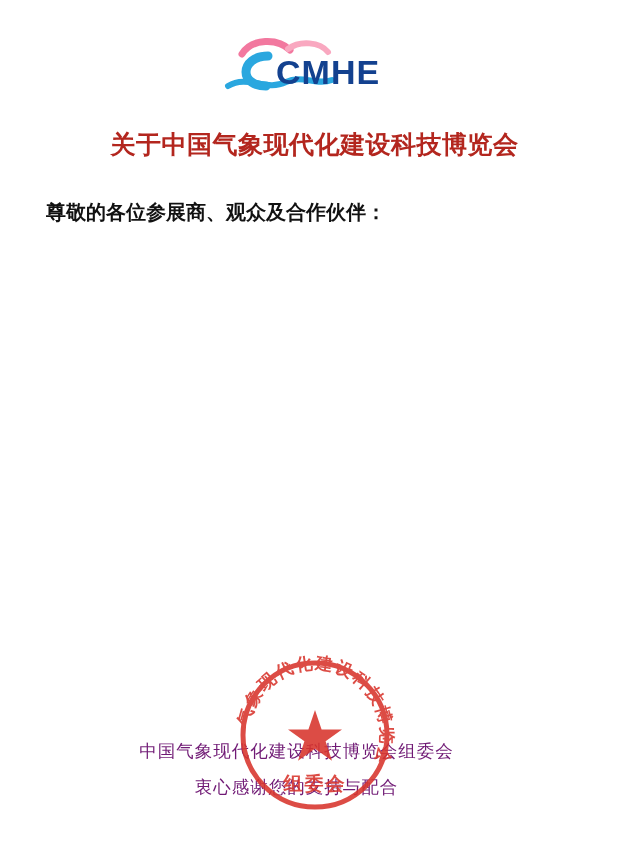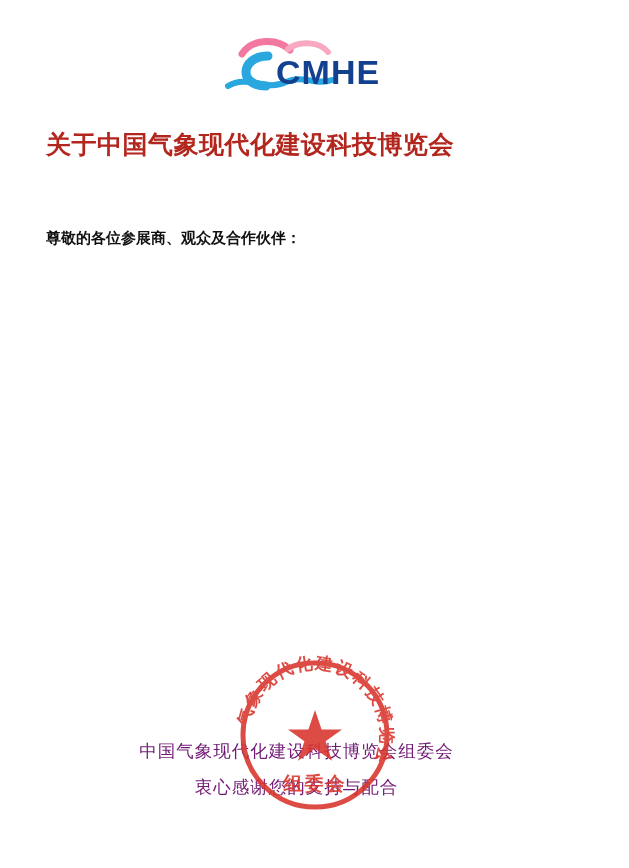--- a/index.html
+++ b/index.html
@@ -33,36 +33,36 @@
   .logo {
     position: relative;
     width: 190px;
     height: 62px;
   }
   .logo svg { display: block; }
 
   
   .title {
     margin-top: 30px;
-    text-align: left;
+    text-align: center;
     color: #b3261e;
     font-weight: bold;
     font-size: 25px;
     line-height: 1.55;
     letter-spacing: 0.5px;
     font-family: "Liberation Serif", "DejaVu Serif", serif;
   }
   .title .line2 {
     display: block;
   }
 
   
   .body-text {
-    margin-top: 58px;
-    font-size: 15px;
+    margin-top: 26px;
+    font-size: 20px;
     line-height: 2.12;
     color: #111111;
     text-align: justify;
     text-justify: inter-ideograph;
   }
   .salutation {
     font-weight: bold;
     margin-bottom: 2px;
   }
   .para {

